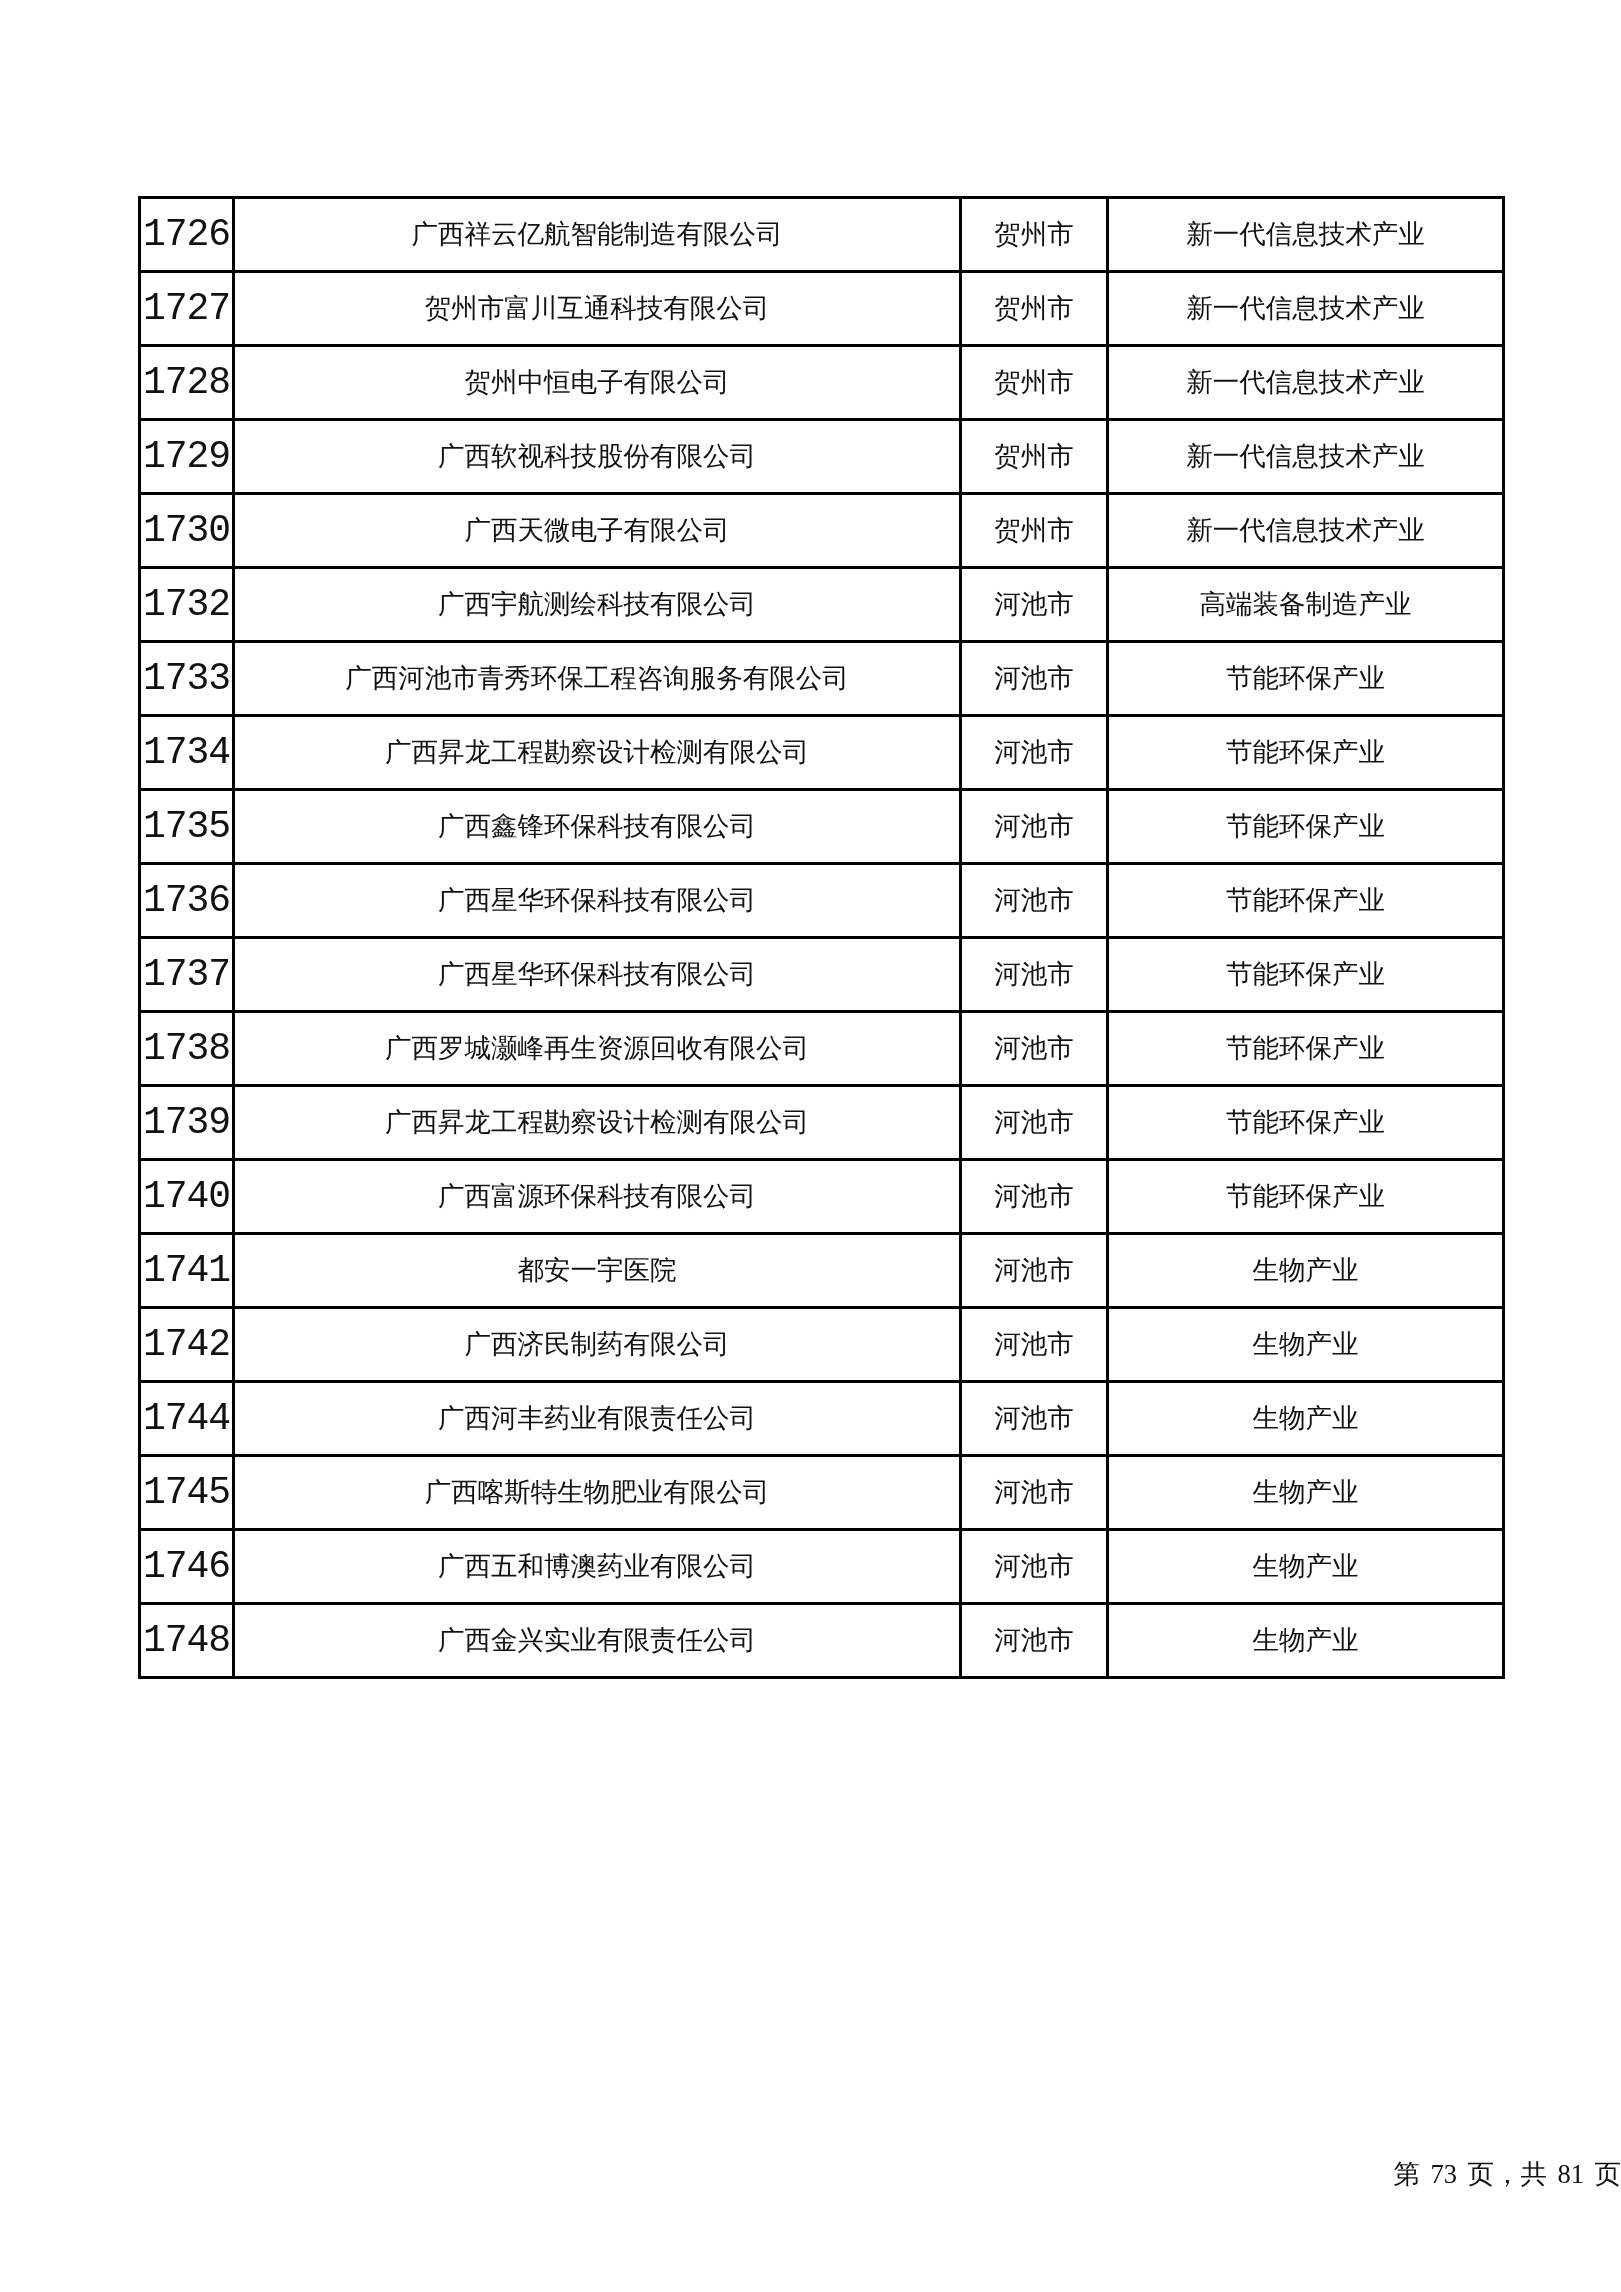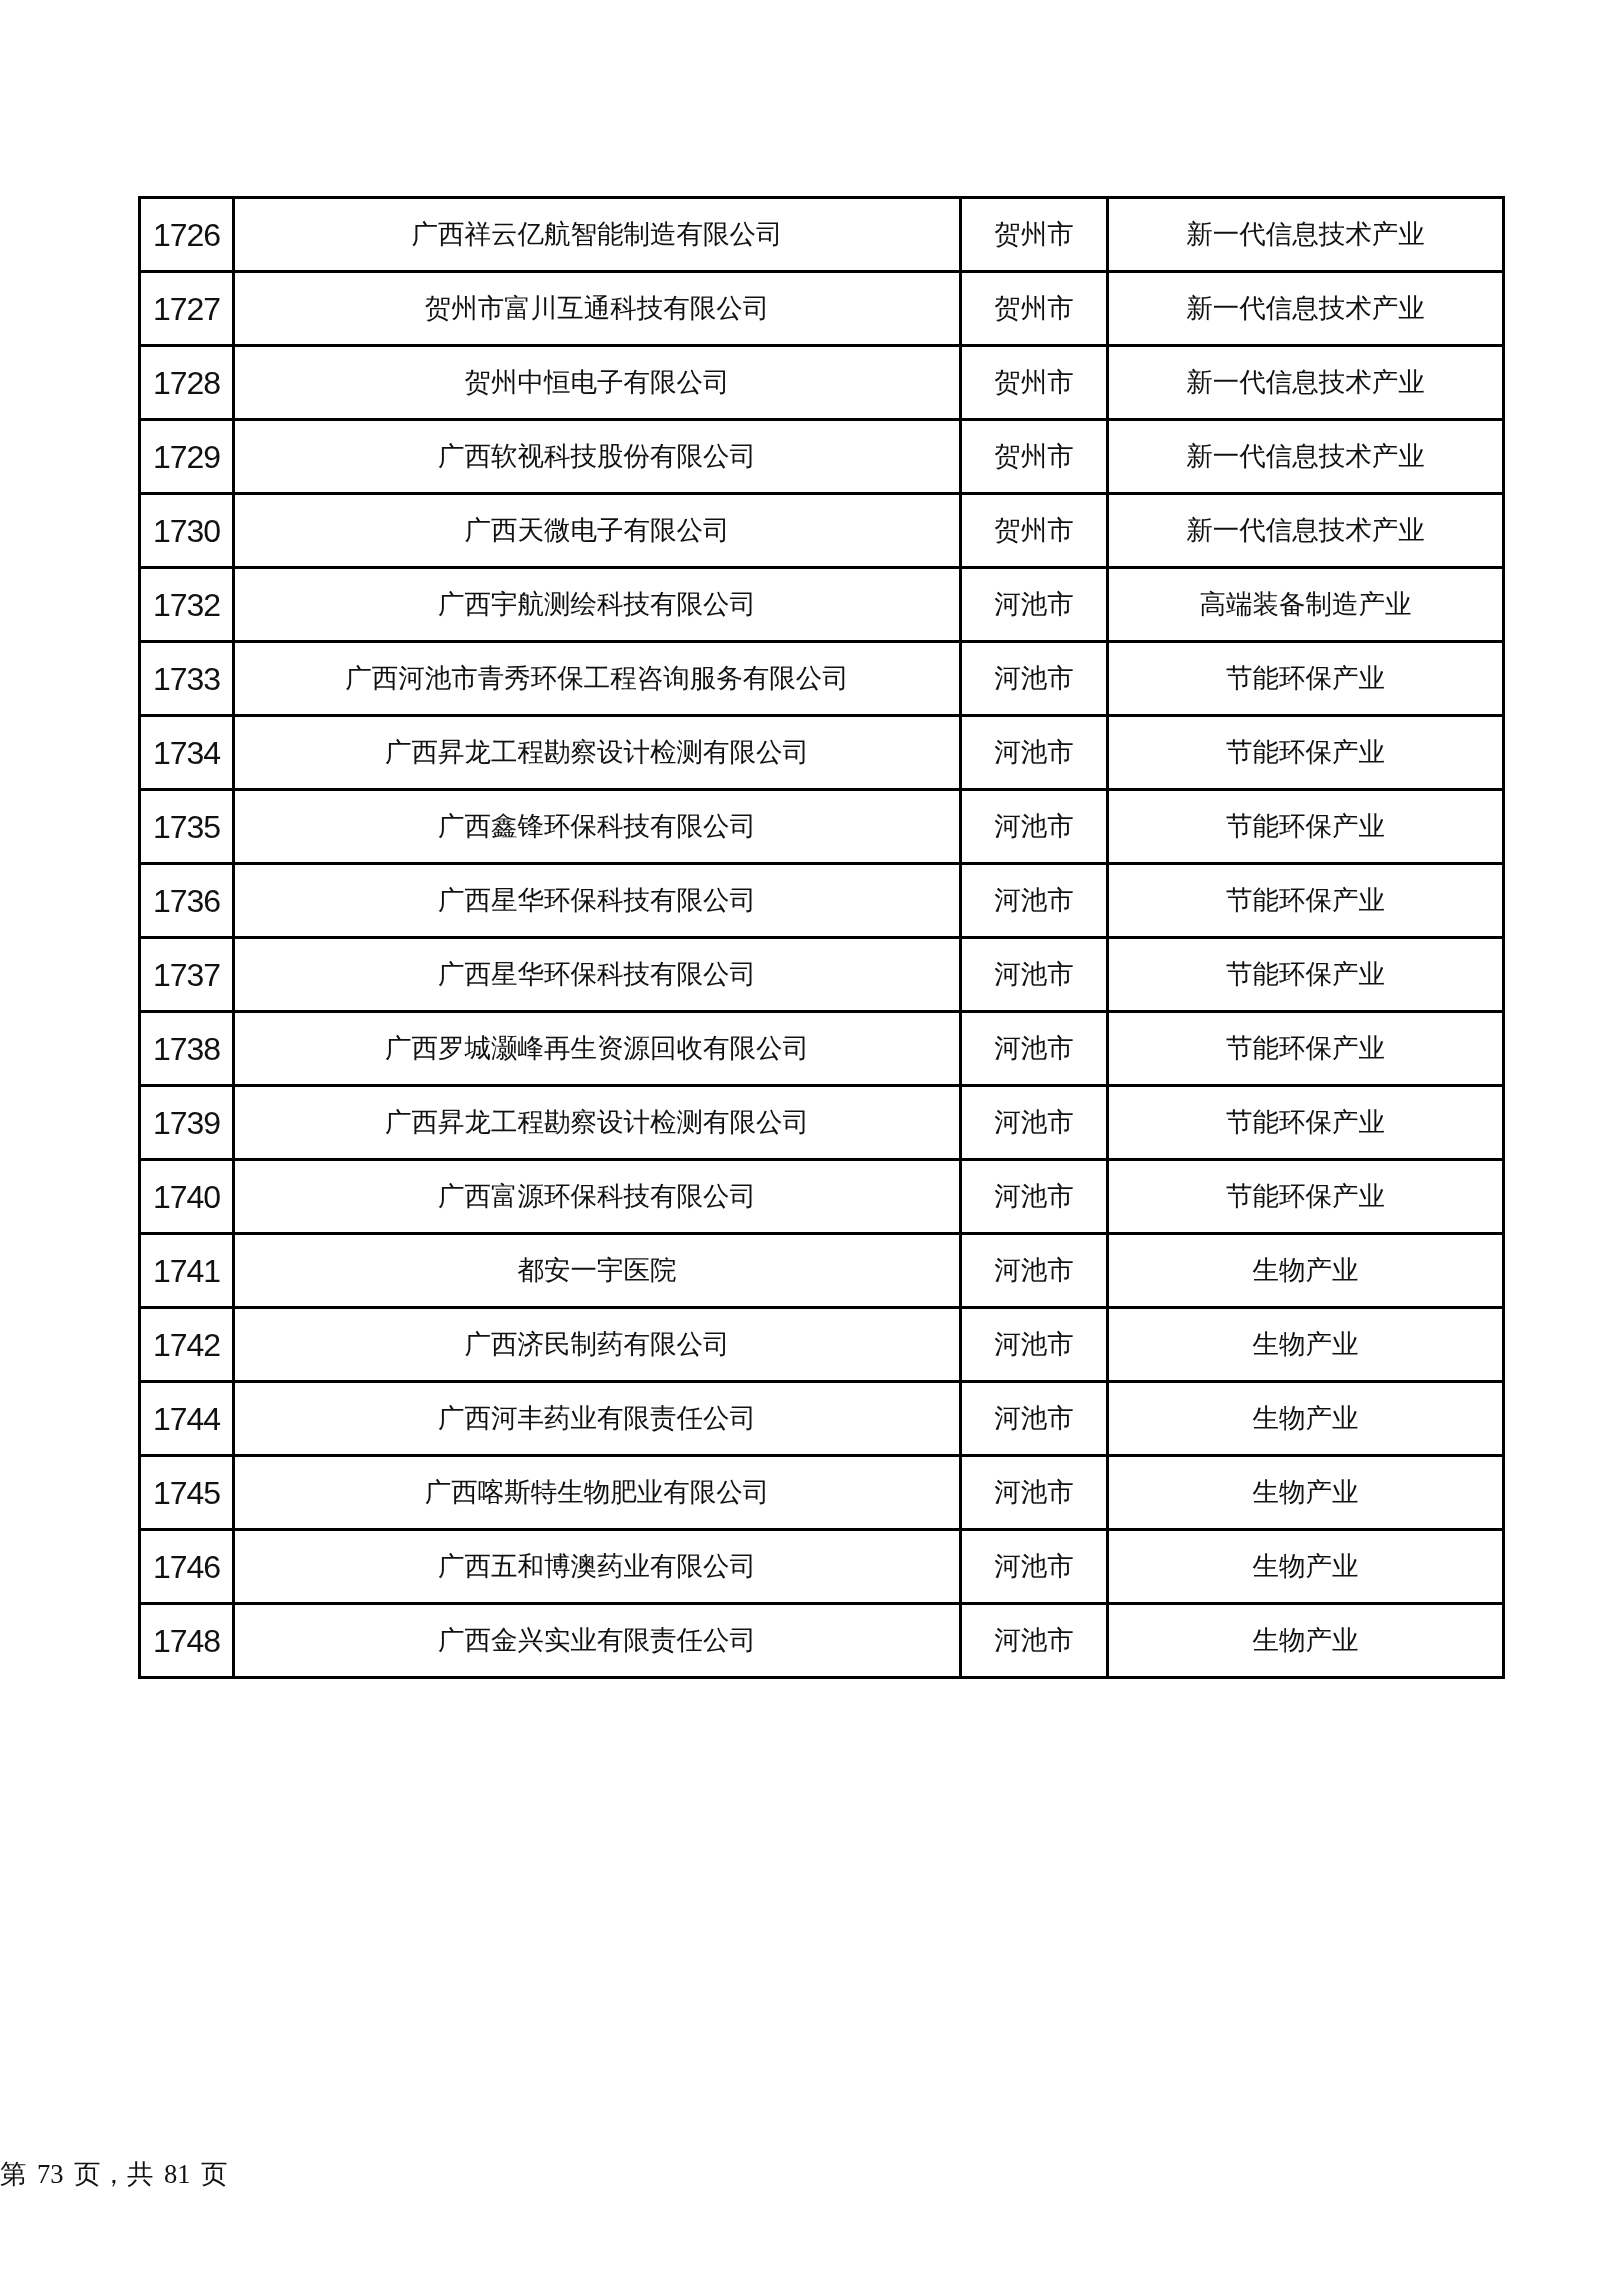--- a/index.html
+++ b/index.html
@@ -30,33 +30,33 @@
     padding: 0;
     text-align: center;
     vertical-align: middle;
     font-size: 26.5px;
     line-height: 1;
     white-space: nowrap;
     overflow: hidden;
   }
   .page-table td.col-no {
     width: 91px;
-    font-family: Liberation Sans, sans-serif;
-    font-size: 32px;
+    font-family: Liberation Mono, monospace;
+    font-size: 38px;
     letter-spacing: -1px;
   }
   .page-table td.col-name { width: 724px; }
   .page-table td.col-city { width: 144px; }
   .page-table td.col-industry { width: auto; }
   .footer {
     position: absolute;
     left: 0;
     width: 1621px;
     top: 2156px;
-    text-align: left;
+    text-align: right;
     font-size: 26.5px;
     font-family: "Liberation Serif", "DejaVu Serif", serif;
     word-spacing: 3.9px;
   }
 </style>
 </head>
 <body>
 
 <table class="page-table">
   <tbody>

